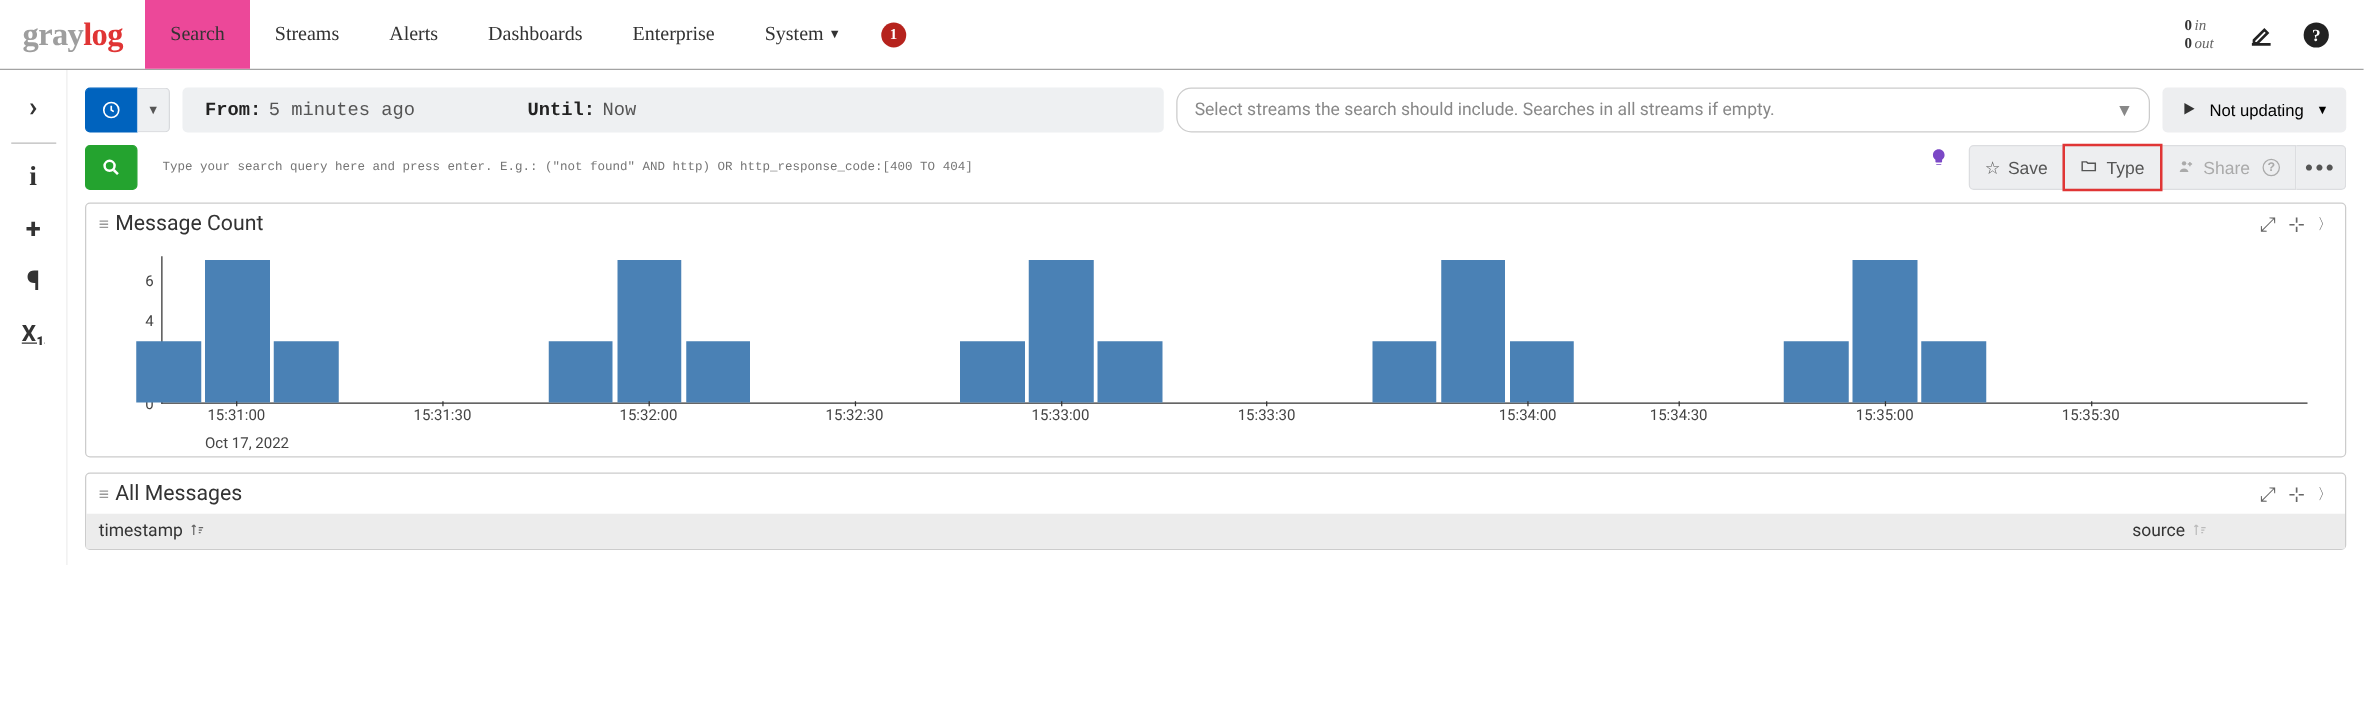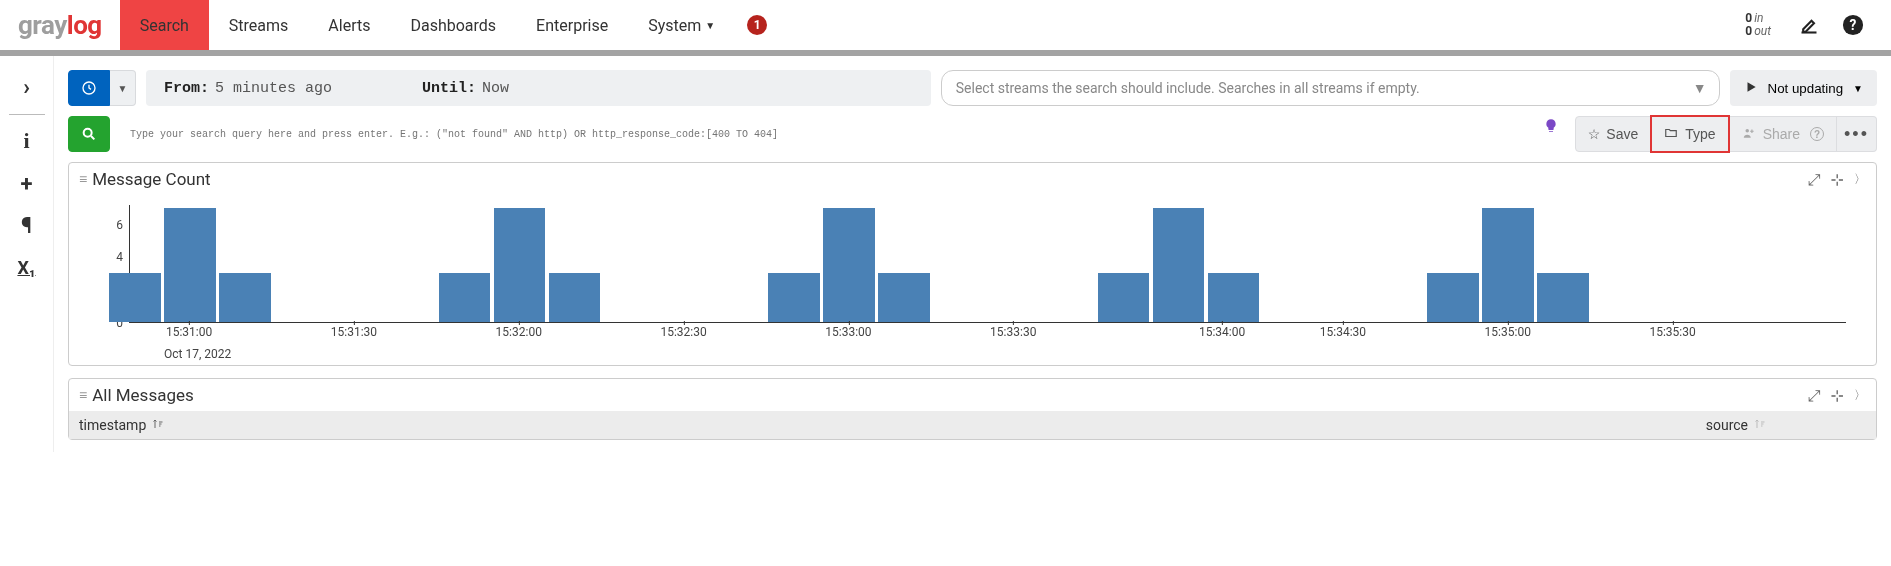--- a/index.html
+++ b/index.html
@@ -1,22 +1,22 @@
 <!DOCTYPE html>
 <html><head>
 <meta charset="utf-8">
 <style>
   * { box-sizing: border-box; margin: 0; padding: 0; }
   body { font-family: -apple-system, BlinkMacSystemFont, "Segoe UI", Roboto, Arial, sans-serif; background: #fff; color: #333; font-size: 14px; }
-  .topnav { display: flex; align-items: center; height: 56px; border-bottom: 6px solid #a3a3a3; padding: 0 16px 0 0; }
+  .topnav { display: flex; align-items: center; height: 56px; border-bottom: 1px solid #a3a3a3; padding: 0 16px 0 0; font-family: Liberation Serif, serif; }
   .logo { font-size: 26px; font-weight: 700; padding: 0 18px; display: flex; align-items: center; height: 100%; letter-spacing: -0.5px; }
   .logo .g1 { color: #9e9e9e; }
   .logo .g2 { color: #e03535; }
   .nav-item { padding: 0 20px; height: 100%; display: flex; align-items: center; cursor: pointer; font-size: 16px; color: #333; }
-  .nav-item.active { background: #ef4444; justify-content: center; }
+  .nav-item.active { background: #ec4899; justify-content: center; }
   .nav-item .caret { margin-left: 4px; font-size: 10px; }
   .badge-red { background: #b6231d; color: #fff; border-radius: 10px; min-width: 20px; height: 20px; display: inline-flex; align-items: center; justify-content: center; font-size: 12px; font-weight: 700; margin-left: 12px; }
   .nav-spacer { flex: 1; }
   .io-stats { font-size: 12px; line-height: 1.1; margin-right: 16px; }
   .io-stats .num { font-weight: 700; }
   .io-stats .lbl { font-style: italic; color: #666; margin-left: 2px; }
   .top-icon { font-size: 22px; margin: 0 8px; cursor: pointer; display: inline-flex; align-items: center; justify-content: center; width: 28px; height: 28px; }
   .main-wrap { display: flex; }
   .sidebar { width: 54px; border-right: 1px solid #eee; display: flex; flex-direction: column; align-items: center; padding-top: 12px; }
   .sidebar-item { width: 36px; height: 36px; display: flex; align-items: center; justify-content: center; cursor: pointer; font-size: 22px; font-weight: 700; margin-bottom: 6px; }

